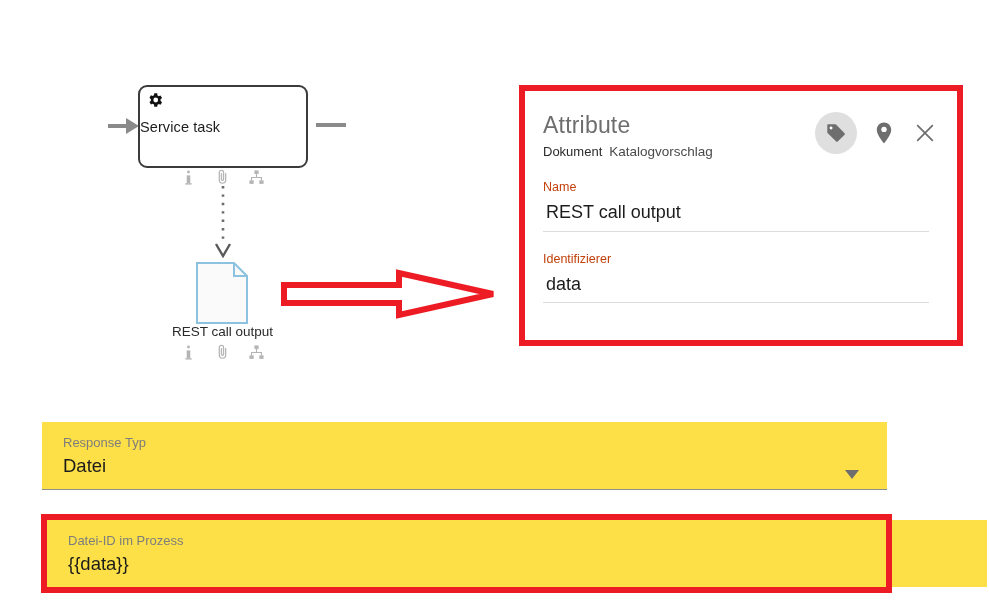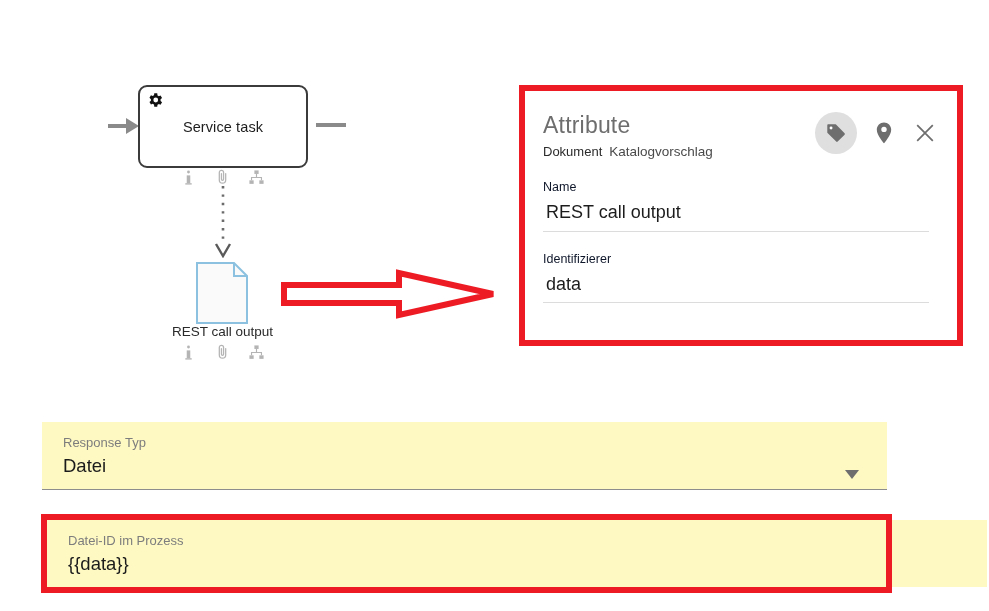--- a/index.html
+++ b/index.html
@@ -30,21 +30,20 @@
     border: 2px solid #3b3b3b;
     border-radius: 9px;
     background: #ffffff;
     box-sizing: border-box;
   }
   .task-label {
     position: absolute;
     left: 0; right: 0;
     top: 50%;
     transform: translateY(-50%);
-    text-align: center;
     font-size: 14.5px;
     color: #1d1d1d;
     letter-spacing: 0.1px;
   }
   .gear-icon {
     position: absolute;
     left: 6px; top: 4px;
     width: 18px; height: 18px;
   }
 
@@ -151,38 +150,38 @@
     border-radius: 50%;
   }
   .icon-btn.active {
     background: #dfdfdf;
     width: 42px; height: 42px;
   }
 
   .field { margin-top: 20px; }
   .field-label {
     font-size: 12.5px;
-    color: #0f172a;
+    color: #c2410c;
     line-height: 1.2;
   }
   .field-value {
     font-size: 18px;
     color: #1c1c1c;
     padding: 7px 0 8px 3px;
     line-height: 1.15;
   }
   .field-underline {
     height: 1px;
     background: #dcdcdc;
   }
 
   
   .form-field {
     position: absolute;
-    background: #fef9c3;
+    background: #fde047;
     box-sizing: border-box;
     padding: 13px 16px 0 21px;
   }
   #response-type-field {
     left: 42px; top: 422px;
     width: 845px; height: 68px;
     border-bottom: 1px solid #8d8d8d;
   }
   #file-id-field {
     left: 47px; top: 520px;

